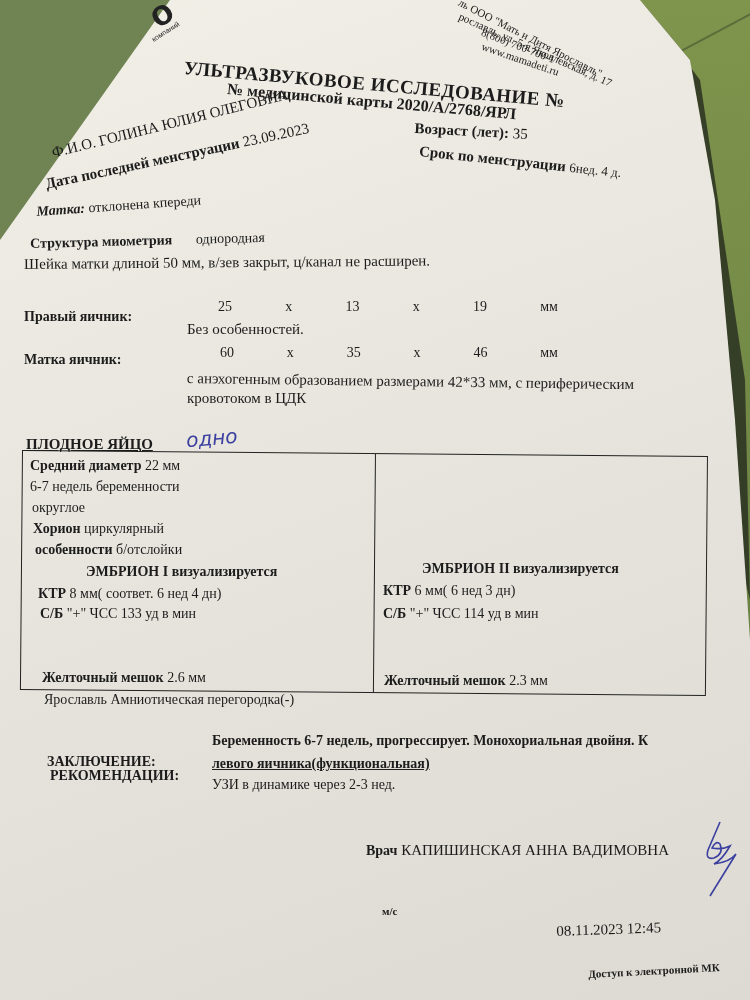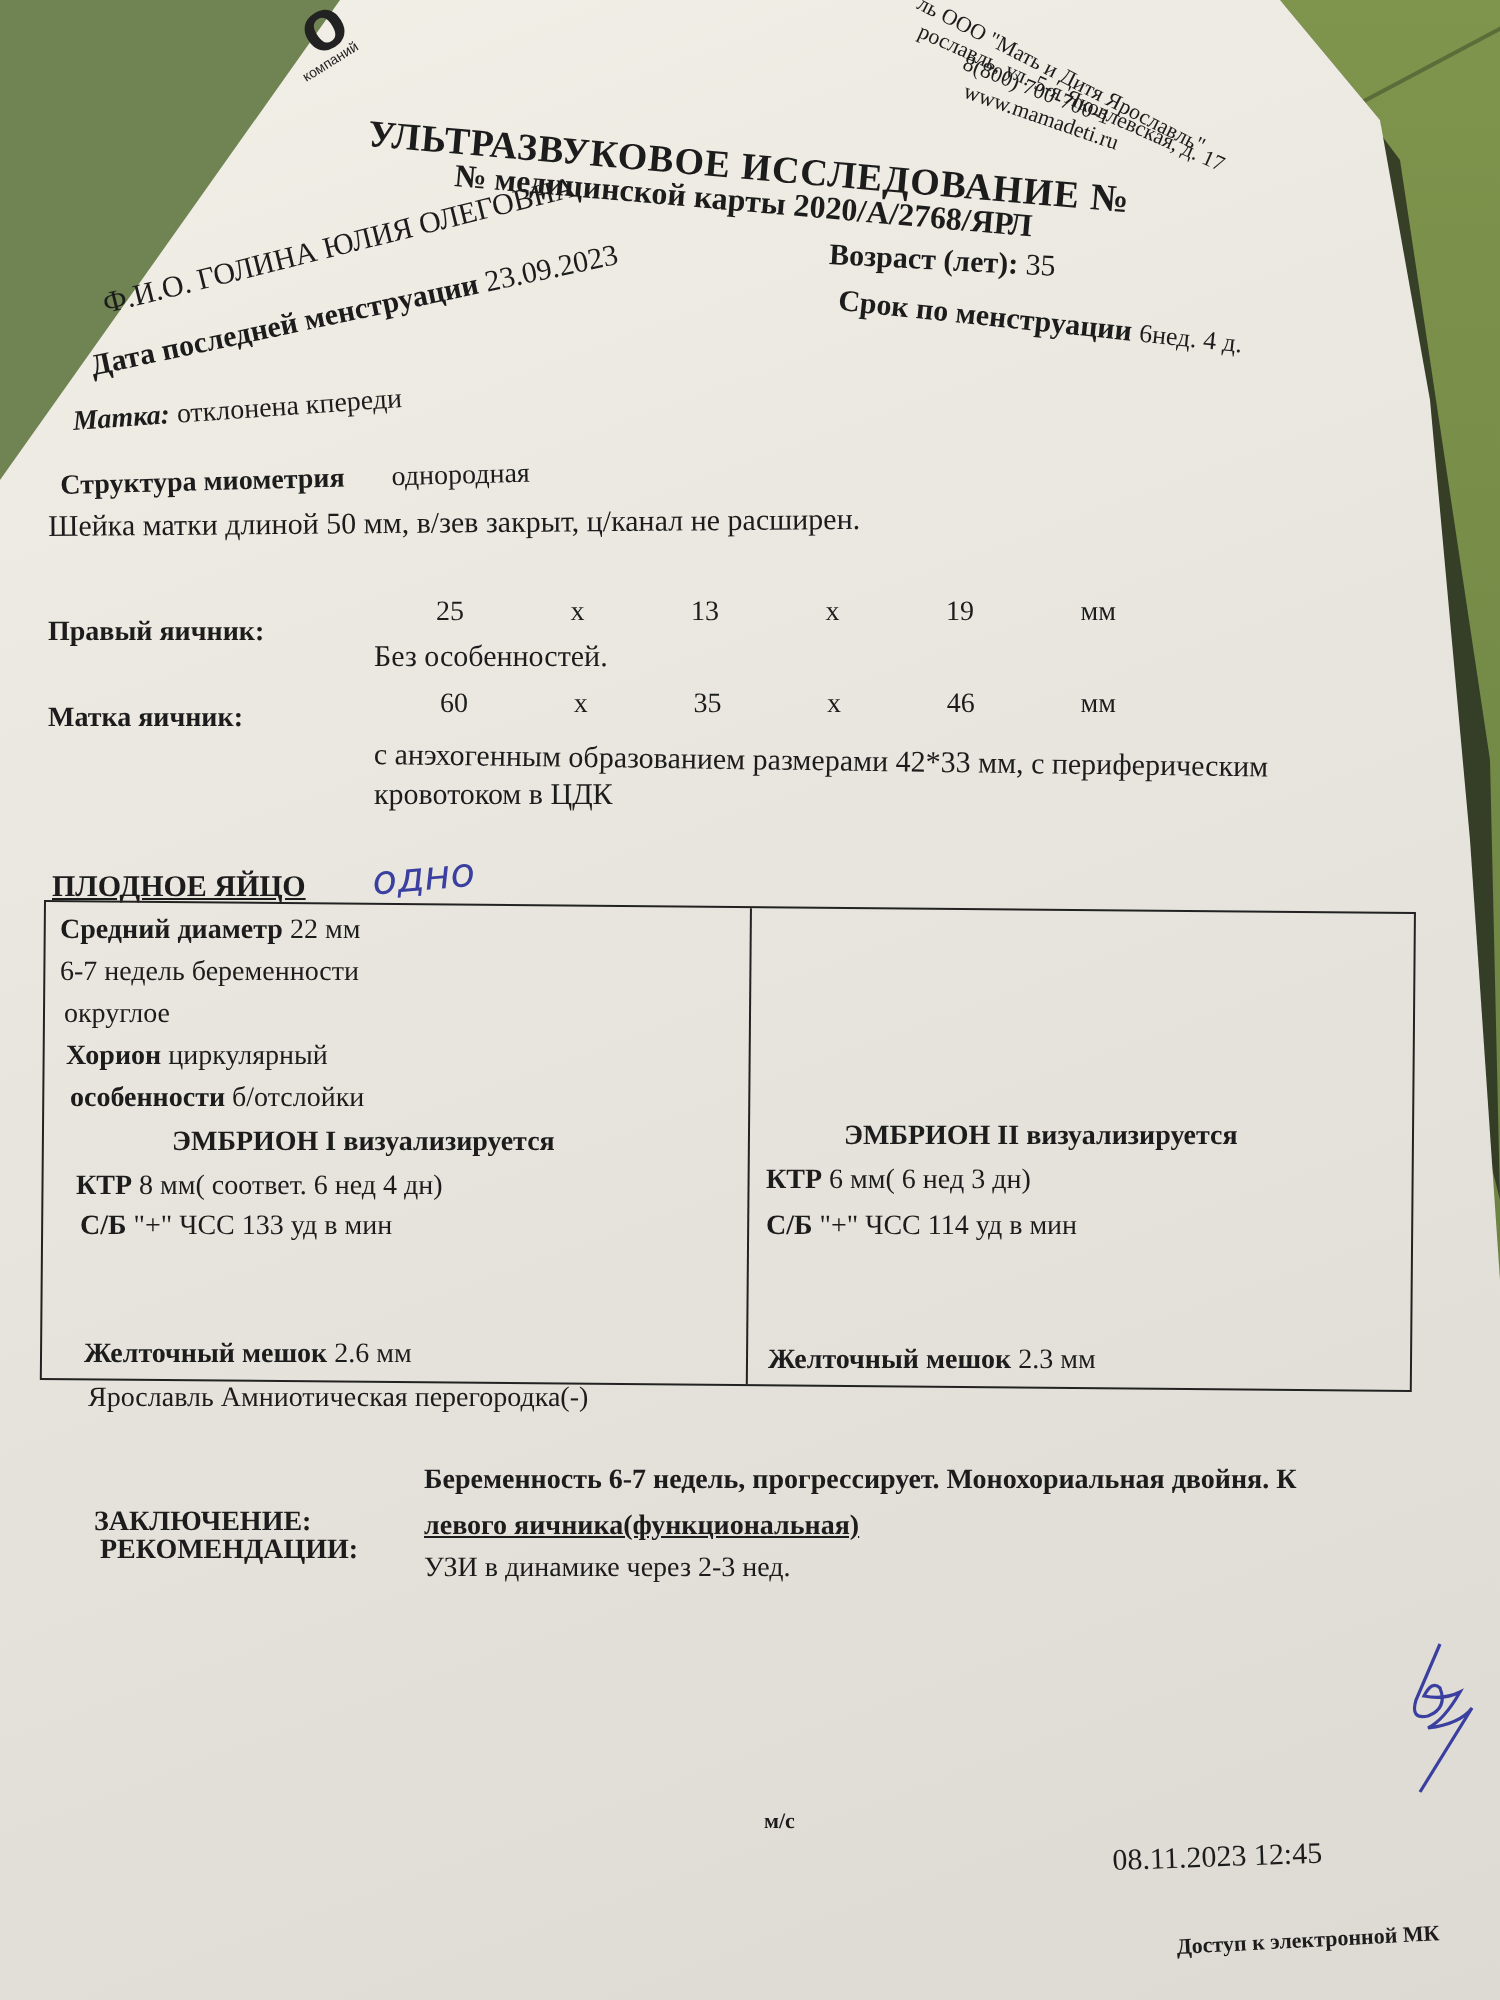--- a/index.html
+++ b/index.html
@@ -167,19 +167,23 @@
     <span>Ярославль</span>
     <span>Амниотическая перегородка(-)</span>
   </div>
 
   <div class="t fs14 b" style="left:47px;top:754px;">ЗАКЛЮЧЕНИЕ:</div>
   <div class="t fs14 b" style="left:212px;top:733px;">Беременность 6-7 недель, прогрессирует. Монохориальная двойня. К</div>
   <div class="t fs14 b" style="left:212px;top:756px;text-decoration:underline;">левого яичника(функциональная)</div>
   <div class="t fs14 b" style="left:50px;top:768px;">РЕКОМЕНДАЦИИ:</div>
   <div class="t fs14" style="left:212px;top:777px;">УЗИ в динамике через 2-3 нед.</div>
 
+  <div class="t fs15" style="left:366px;top:842px;">
+    <span class="b" style="font-size:14px;">Врач</span>
+    <span>КАПИШИНСКАЯ АННА ВАДИМОВНА</span>
+  </div>
   <svg class="sig" width="45" height="80" viewBox="0 0 45 80">
     <path d="M20 2 L8 30 Q5 40 14 38 Q24 34 20 24 Q16 20 12 28 Q22 30 30 26 Q22 40 14 44 Q30 42 36 34 L10 76" fill="none" stroke="#3a3fa0" stroke-width="1.6"></path>
   </svg>
   <div class="t b" style="left:382px;top:905px;font-size:11px;">м/с</div>
   <div class="t fs15" style="left:556px;top:923px;transform:rotate(-2deg);transform-origin:left top;">08.11.2023 12:45</div>
   <div class="t b" style="left:588px;top:968px;font-size:11px;transform:rotate(-3deg);transform-origin:left top;">Доступ к электронной МК</div>
 </div>
 
 </body></html>

